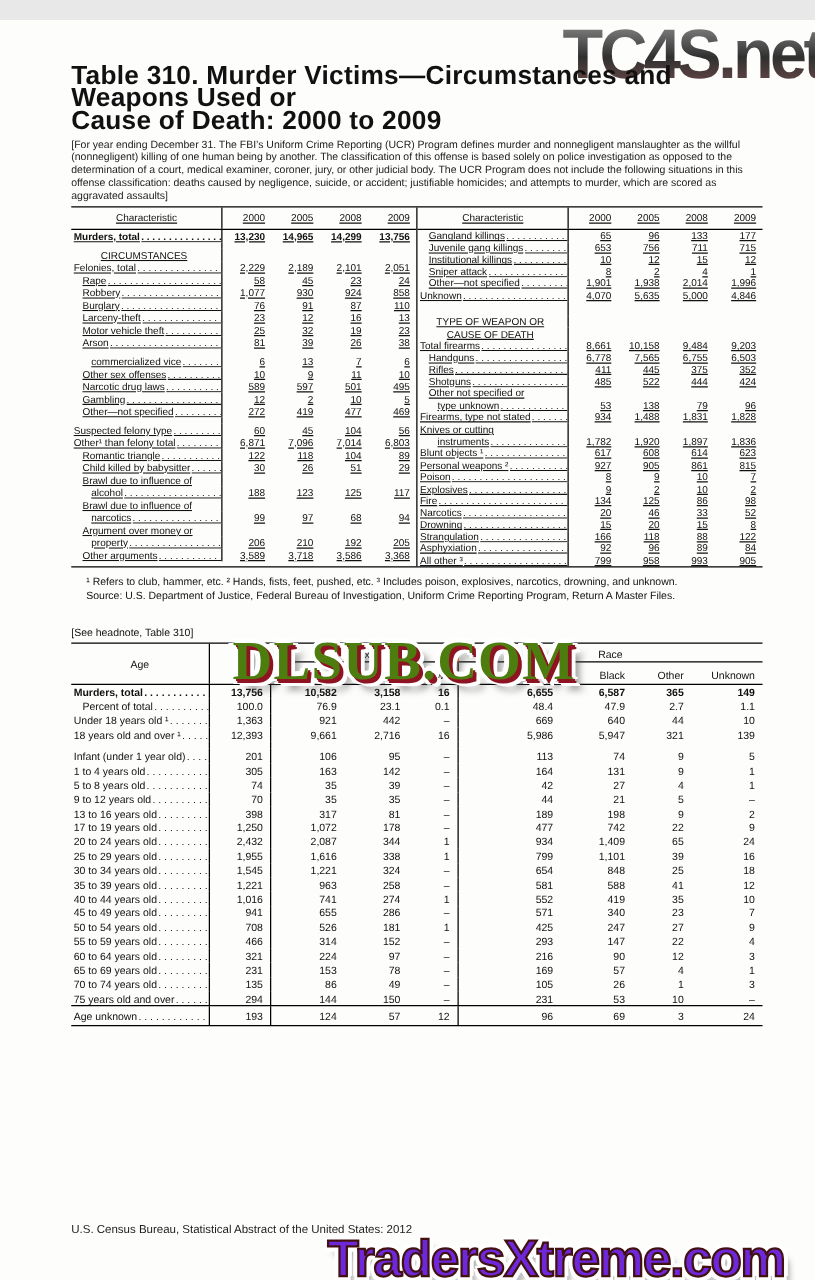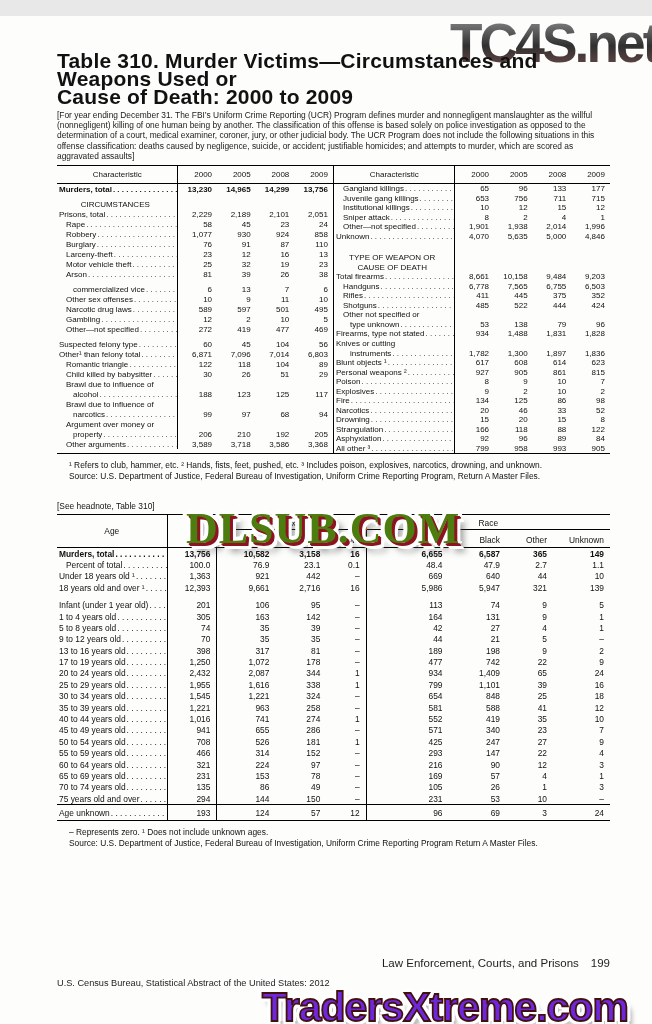--- a/index.html
+++ b/index.html
@@ -8,21 +8,21 @@
   .content{position:absolute;left:57px;top:36px;width:553px;z-index:1;}
 
   
   .tbl-title{font-family:Liberation Sans, sans-serif;font-weight:700;font-size:21px;
              line-height:18px;letter-spacing:.2px;}
   .headnote{font-size:8.4px;line-height:10.2px;margin-top:4px;color:#1a1a1a;}
   .see-note{font-size:8.4px;line-height:10px;margin-top:2px;}
 
   
   .t310{margin-top:4px;border-top:1.5px solid #000;border-bottom:1.5px solid #000;
-        display:flex;font-size:8px;}
+        display:flex;font-size:8px;text-decoration:underline;}
   .half{width:50%;}
   .half + .half{border-left:1px solid #000;}
   .g5{display:grid;grid-template-columns:44% 14% 14% 14% 14%;}
   .thead{border-bottom:1.5px solid #000;height:17px;align-items:center;}
   .stub-h{height:100%;display:flex;align-items:center;justify-content:center;
           border-right:1px solid #000;}
   .yh{text-align:right;padding-right:5px;}
 
   .trow{align-items:center;}
   .half-l .trow{height:10px;}
@@ -142,21 +142,21 @@
               <div class="stub chead">
                 <span class="lab">CIRCUMSTANCES</span>
               </div>
               <div class="num"></div>
               <div class="num"></div>
               <div class="num"></div>
               <div class="num"></div>
             </div>
             <div class="trow g5">
               <div class="stub">
-                <span class="lab">Prisons, total</span>
+                <span class="lab">Felonies, total</span>
                 <span class="dots"> . . . . . . . . . . . . . . . . . . . . . . . . . . . . . . . . . . . . . . . . . . . . . . . . . . . . . . . . . . . .</span>
               </div>
               <div class="num">2,229</div>
               <div class="num">2,189</div>
               <div class="num">2,101</div>
               <div class="num">2,051</div>
             </div>
             <div class="trow g5">
               <div class="stub ind1">
                 <span class="lab">Rape</span>
@@ -567,21 +567,21 @@
               <div class="num"></div>
               <div class="num"></div>
               <div class="num"></div>
             </div>
             <div class="trow g5">
               <div class="stub ind2">
                 <span class="lab">instruments</span>
                 <span class="dots"> . . . . . . . . . . . . . . . . . . . . . . . . . . . . . . . . . . . . . . . . . . . . . . . . . . . . . . . . . . . .</span>
               </div>
               <div class="num">1,782</div>
-              <div class="num">1,300</div>
+              <div class="num">1,920</div>
               <div class="num">1,897</div>
               <div class="num">1,836</div>
             </div>
             <div class="trow g5">
               <div class="stub">
                 <span class="lab">Blunt objects ¹</span>
                 <span class="dots"> . . . . . . . . . . . . . . . . . . . . . . . . . . . . . . . . . . . . . . . . . . . . . . . . . . . . . . . . . . . .</span>
               </div>
               <div class="num">617</div>
               <div class="num">608</div>
@@ -1036,29 +1036,22 @@
               <div class="num">57</div>
               <div class="num br">12</div>
               <div class="num">96</div>
               <div class="num">69</div>
               <div class="num">3</div>
               <div class="num">24</div>
             </div>
           </div>
       </div>
 
-      <div class="fn">
-        <p>– Represents zero. ¹ Does not include unknown ages.</p>
-        <p>Source: U.S. Department of Justice, Federal Bureau of Investigation, Uniform Crime Reporting Program Return A Master Files.</p>
-      </div>
     </div>
 
   </div>
 
-  <div class="footer-line">
-    <span>Law Enforcement, Courts, and Prisons</span><span class="pg">199</span>
-  </div>
   <div class="credit">U.S. Census Bureau, Statistical Abstract of the United States: 2012</div>
 
   <div class="wm-mid">DLSUB.COM</div>
   <div class="wm-bot">TradersXtreme.com</div>
 
 </div>
 
 </body></html>

